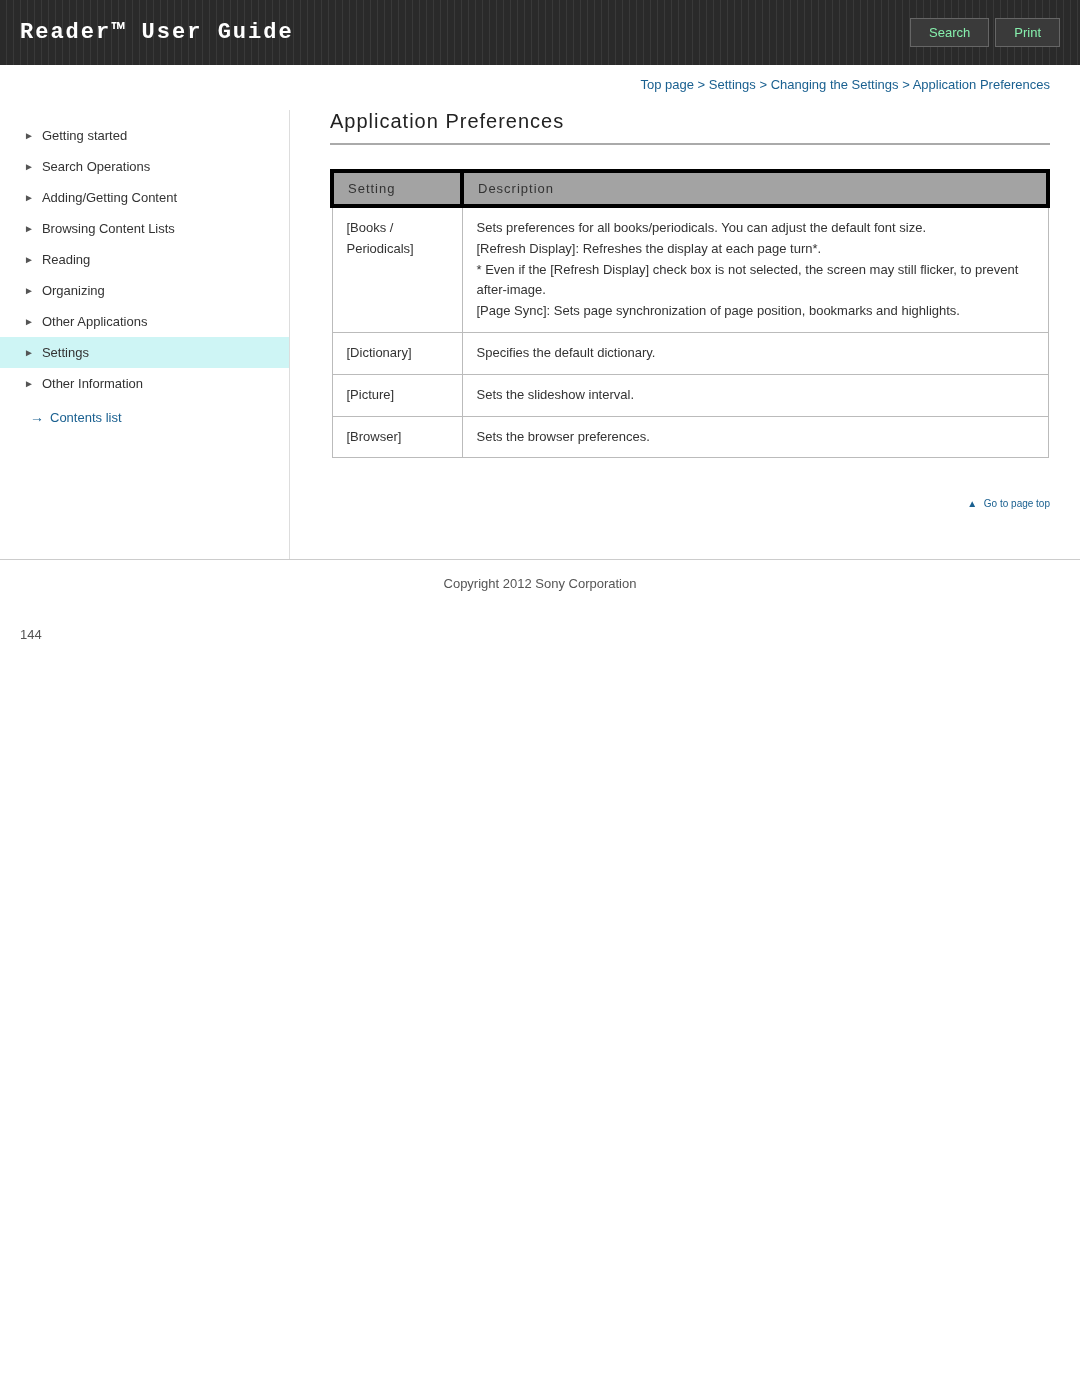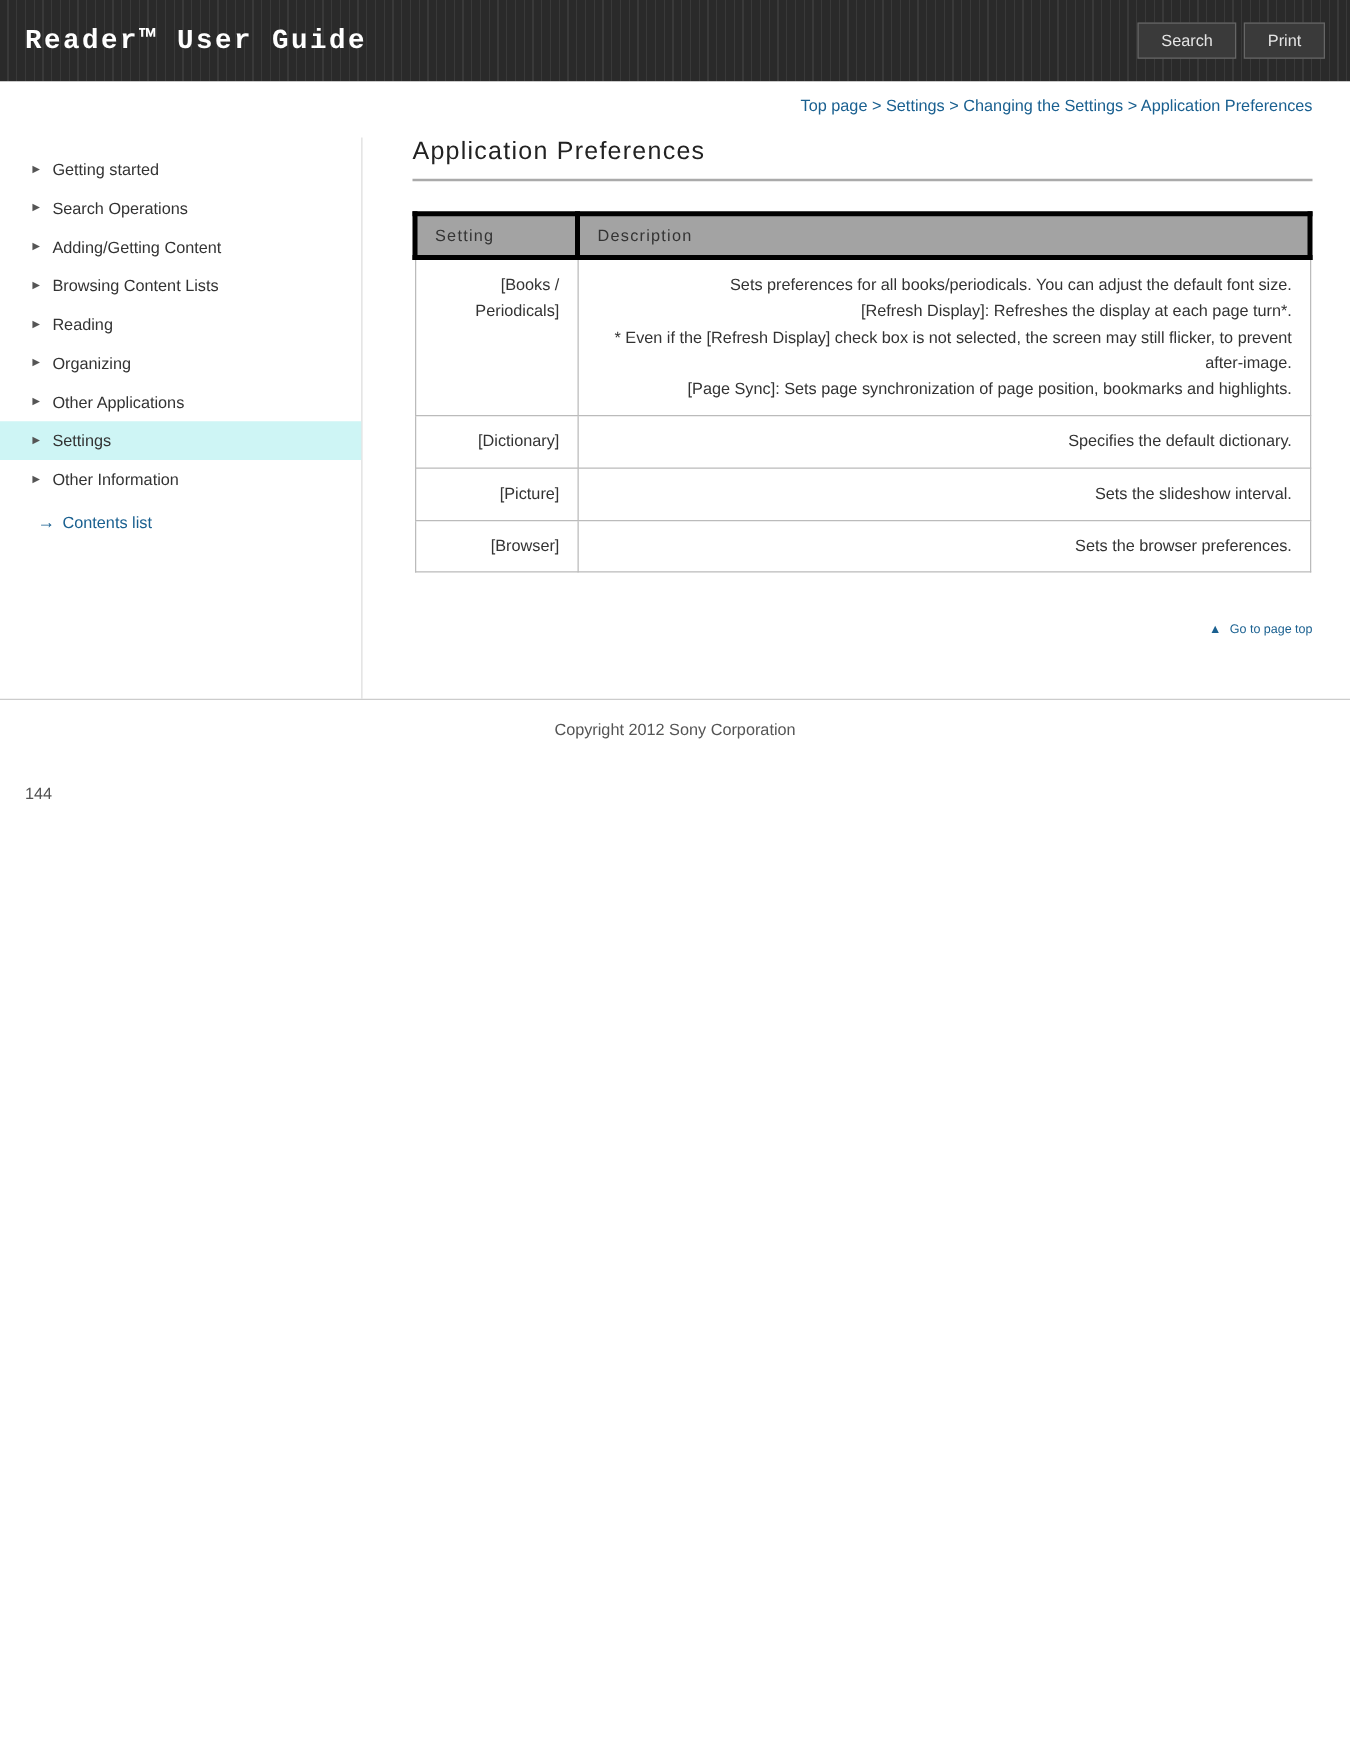--- a/index.html
+++ b/index.html
@@ -34,21 +34,21 @@
       font-weight: bold;
       letter-spacing: 2px;
       font-family: 'Courier New', monospace;
     }
     #header-buttons {
       display: flex;
       gap: 6px;
     }
     .header-btn {
       background: #3a3a3a;
-      color: #e5e5e5;
+      color: #86efac;
       border: 1px solid #666;
       padding: 6px 18px;
       font-size: 13px;
       cursor: pointer;
     }
 
     
     #breadcrumb {
       text-align: right;
       padding: 12px 30px 8px 30px;
@@ -140,21 +140,20 @@
       text-align: left;
       font-weight: normal;
       font-size: 13px;
       letter-spacing: 1px;
     }
     #settings-table td {
       border: 1px solid #bbb;
       padding: 10px 14px;
       vertical-align: top;
       line-height: 1.6;
-      text-align: right;
     }
     .setting-col {
       width: 130px;
       font-size: 13px;
     }
 
     
     #page-top-link {
       text-align: right;
       padding: 10px 0 20px 0;

